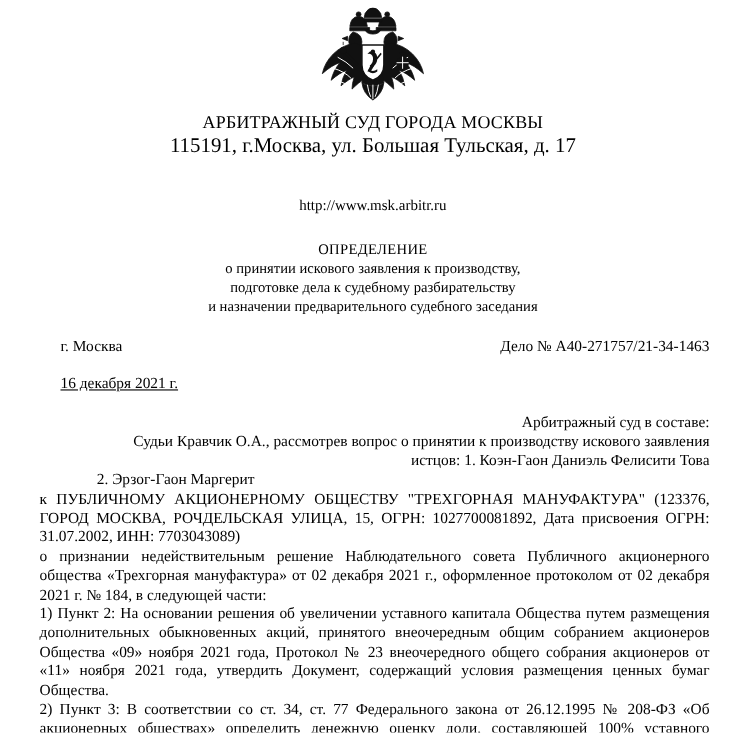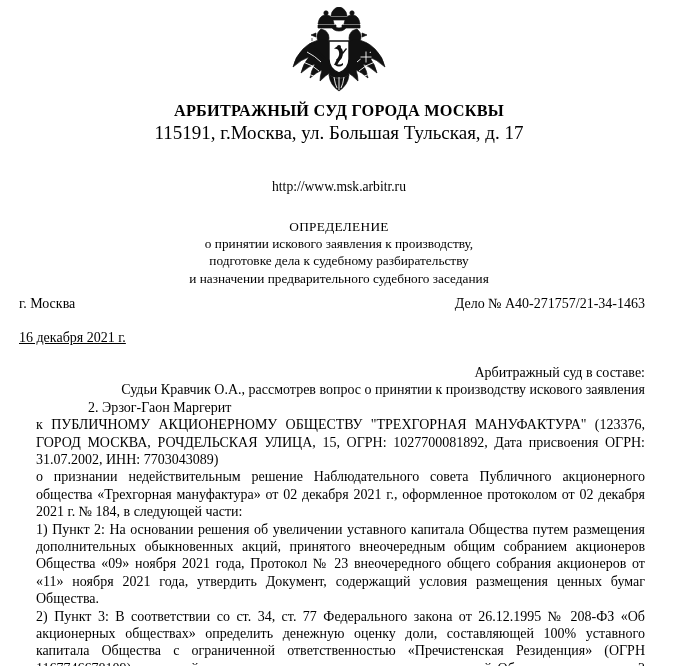--- a/index.html
+++ b/index.html
@@ -37,21 +37,21 @@
   }
   .emblem svg { display: block; width: 104px; height: 94px; }
 
   
   .court-header {
     text-align: center;
     line-height: 1.0;
   }
   .court-name {
     font-size: 16.3px;
-    font-weight: bold;
+    font-weight: normal;
     letter-spacing: 0.2px;
     padding-top: 2px;
     padding-bottom: 4px;
   }
   .court-address {
     font-size: 19px;
     padding-bottom: 2px;
   }
   .court-url {
     font-size: 13.6px;
@@ -63,22 +63,22 @@
     text-align: center;
     font-weight: normal;
     font-size: 13.3px;
     line-height: 17.3px;
     margin-top: 24px;
   }
   .decree-title .main { letter-spacing: 0.3px; }
 
   
   .meta {
-    margin-top: 8px;
-    padding-left: 19px;
+    margin-top: 20px;
+    padding-left: 55px;
     padding-right: 33px;
     font-size: 14px;
   }
   .meta-row {
     display: flex;
     justify-content: space-between;
     align-items: baseline;
     line-height: 17.4px;
   }
   .meta-date {
@@ -197,20 +197,21 @@
     <div class="meta-row">
       <span>г. Москва</span>
       <span>Дело № А40-271757/21-34-1463</span>
     </div>
     <div class="meta-date">16 декабря 2021 г.</div>
   </div>
 
   <div class="body-text">
     <p class="left">Арбитражный суд в составе:</p>
     <p class="left">Судьи Кравчик О.А., рассмотрев вопрос о принятии к производству искового заявления</p>
+    <p class="left">истцов: 1. Коэн-Гаон Даниэль Фелисити Това</p>
     <p class="plaintiff-2">2. Эрзог-Гаон Маргерит</p>
     <p>к ПУБЛИЧНОМУ АКЦИОНЕРНОМУ ОБЩЕСТВУ "ТРЕХГОРНАЯ МАНУФАКТУРА" (123376, ГОРОД МОСКВА, РОЧДЕЛЬСКАЯ УЛИЦА, 15, ОГРН: 1027700081892, Дата присвоения ОГРН: 31.07.2002, ИНН: 7703043089)</p>
     <p>о признании недействительным решение Наблюдательного совета Публичного акционерного общества «Трехгорная мануфактура» от 02 декабря 2021 г., оформленное протоколом от 02 декабря 2021 г. № 184, в следующей части:</p>
     <p>1) Пункт 2: На основании решения об увеличении уставного капитала Общества путем размещения дополнительных обыкновенных акций, принятого внеочередным общим собранием акционеров Общества «09» ноября 2021 года, Протокол № 23 внеочередного общего собрания акционеров от «11» ноября 2021 года, утвердить Документ, содержащий условия размещения ценных бумаг Общества.</p>
     <p>2) Пункт 3: В соответствии со ст. 34, ст. 77 Федерального закона от 26.12.1995 № 208-ФЗ «Об акционерных обществах» определить денежную оценку доли, составляющей 100% уставного капитала Общества с ограниченной ответственностью «Пречистенская Резиденция» (ОГРН 1167746678109), вносимой в оплату размещаемых дополнительных акций Общества - в размере 2 843 060 221 руб. на основании отчёта независимого оценщика (Отчёт №09-СК-МС/21 от 01.11.2021 г., составлен ООО «А.Аспект», оценщик Лобов Владимир Алексеевич);</p>
   </div>
 
 </div>
 
 </body></html>

